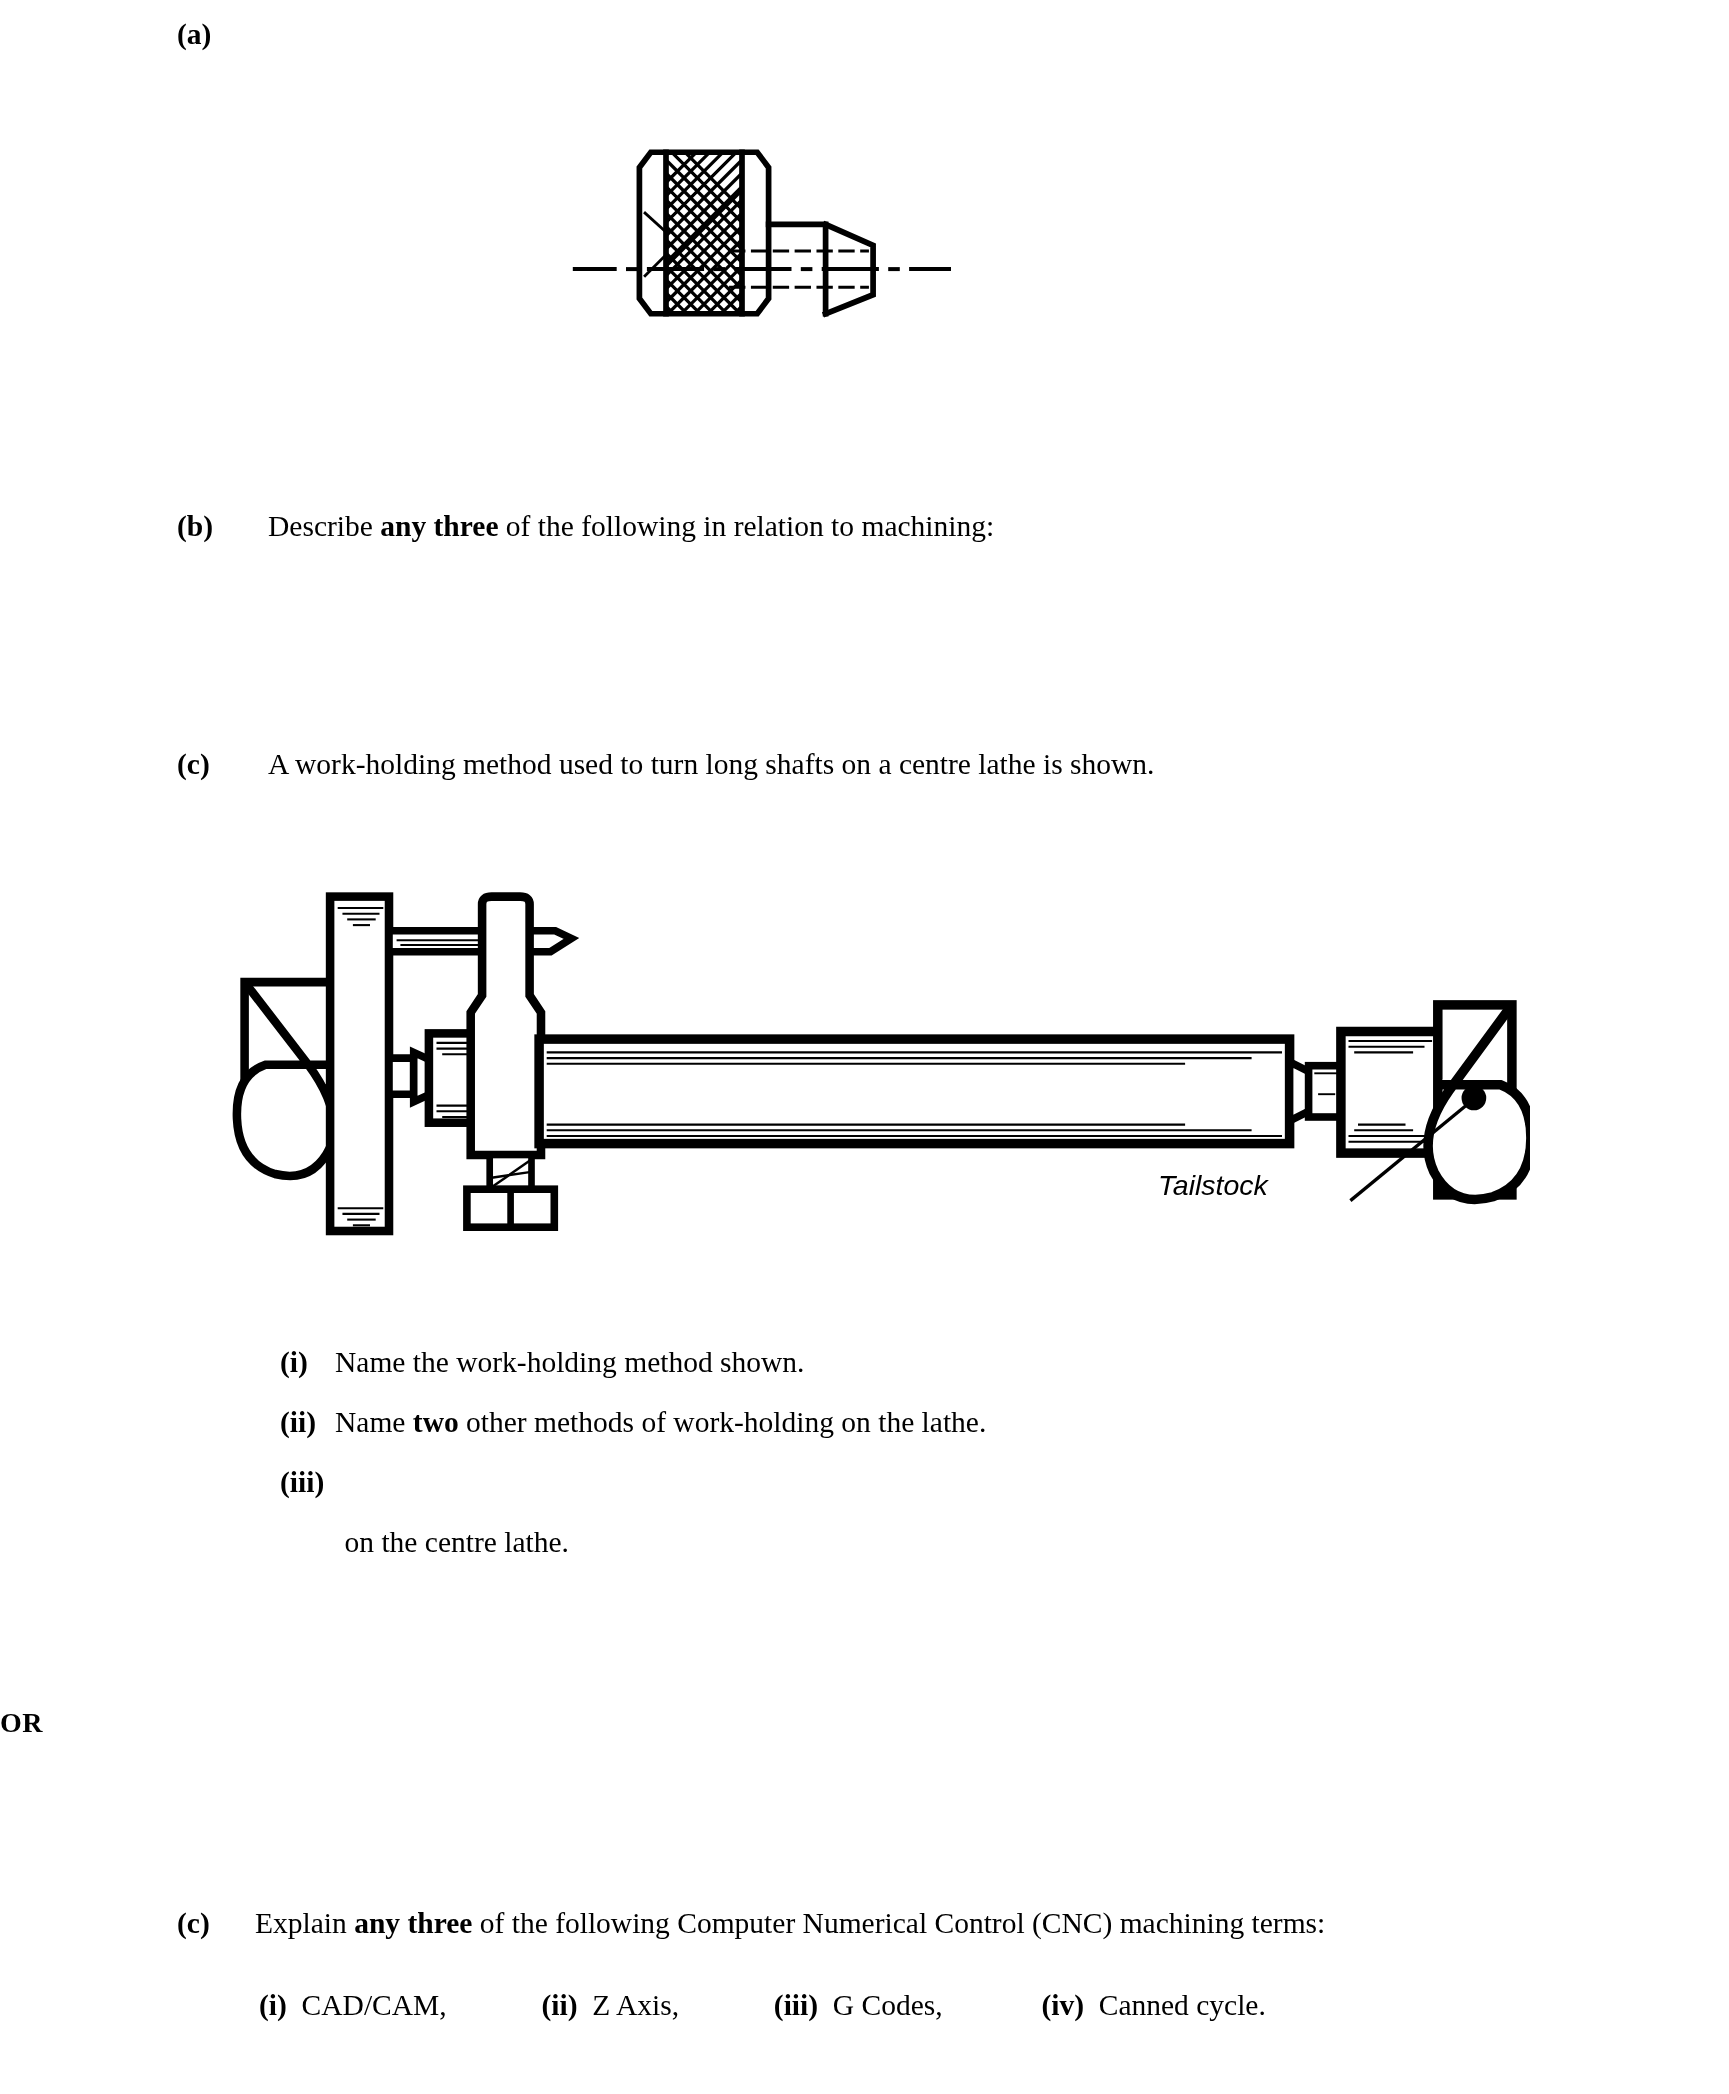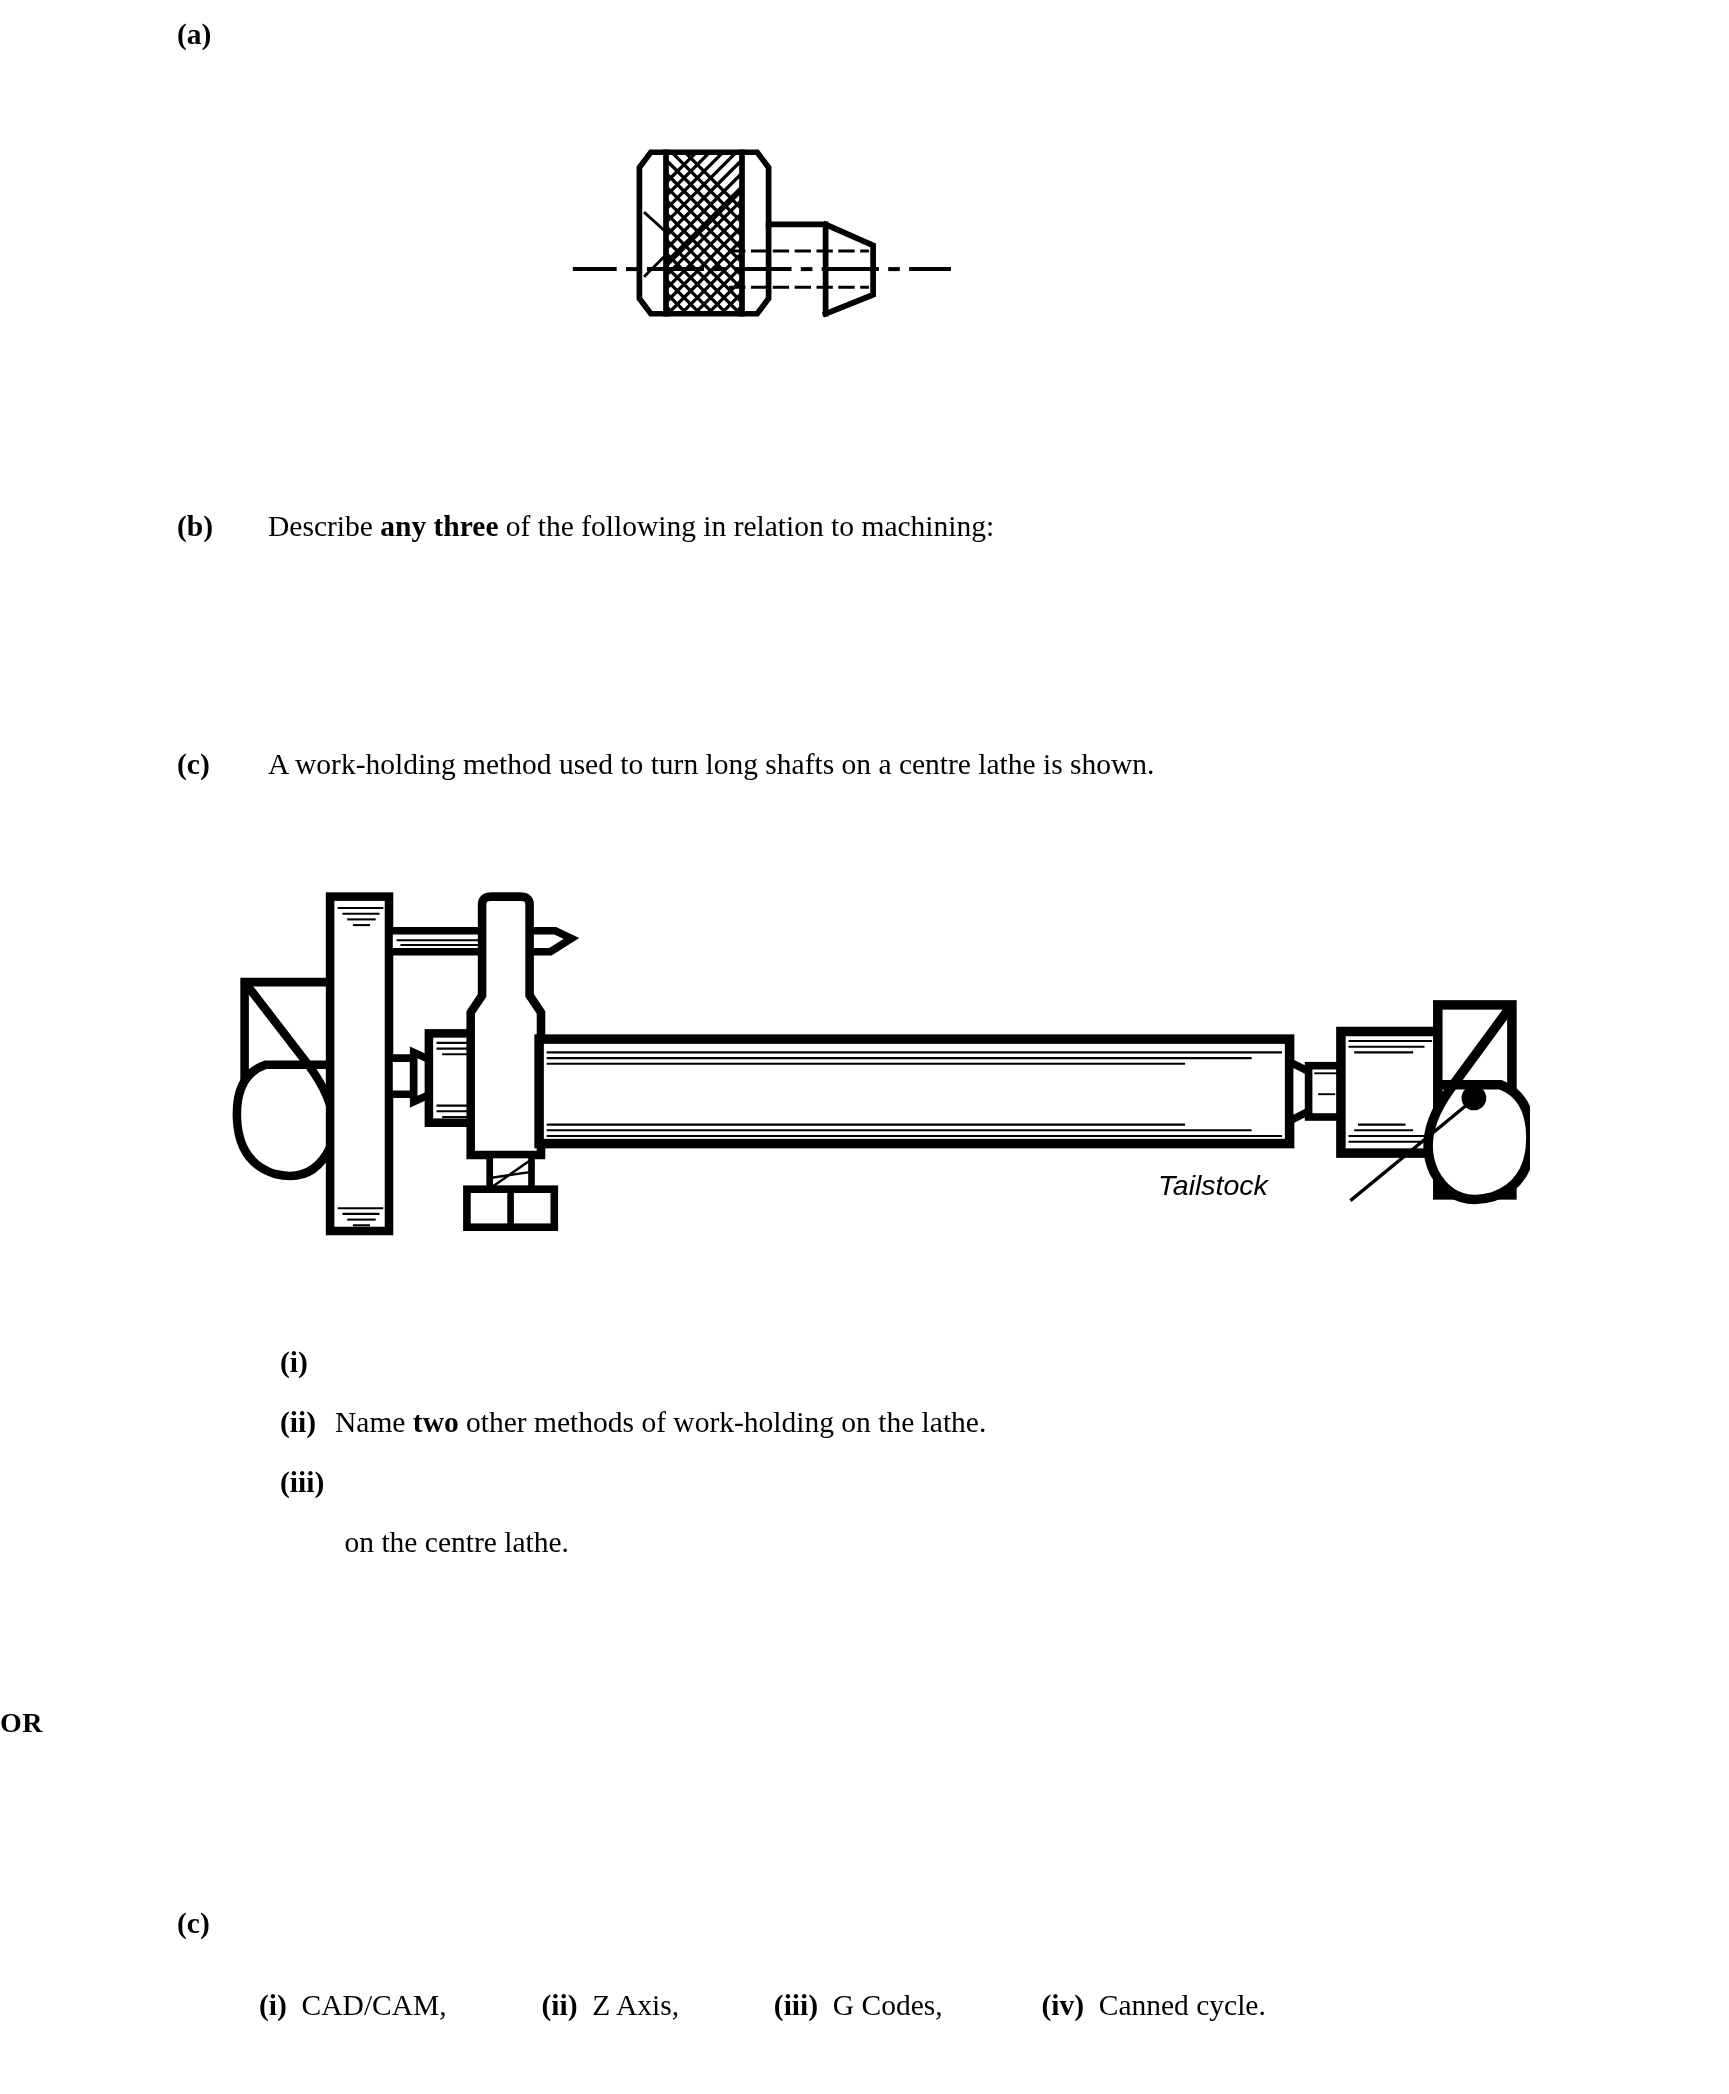--- a/index.html
+++ b/index.html
@@ -271,35 +271,37 @@
         <line x1="1316" y1="246" x2="1192" y2="348" stroke="#000" stroke-width="3.5" fill="none"></line>
       </g>
     </svg>
   </div>
 
   <div class="label-italic" style="position:absolute; left:1158px; top:1169px;">Tailstock</div>
 
   <div class="sub-list" style="left:280px; top:1341px; width:1236px;">
     <div class="sub-item">
       <span class="rn">(i)&nbsp;</span>
+      <span class="txt"><span>Name the work-holding method shown.</span></span>
     </div>
     <div class="sub-item">
       <span class="rn">(ii)&nbsp;</span>
       <span class="txt"><span>Name </span><b>two</b><span> other methods of work-holding on the lathe.</span></span>
     </div>
     <div class="sub-item">
       <span class="rn">(iii)&nbsp;</span>
     </div>
     <div class="sub-cont">on the centre lathe.</div>
   </div>
 
   <div class="or-text" style="left:0; top:1707px;">OR</div>
 
   <div class="qrow" style="left:177px; top:1902px; width:1484px;">
     <div class="qlabel" style="width:78px; flex:0 0 78px;">(c)</div>
+    <div class="qbody"><span>Explain </span><b>any three</b><span> of the following Computer Numerical Control (CNC) machining terms:</span></div>
   </div>
 
   <div class="romanline" style="left:259px; top:1984px;">
     <span class="rn">(i)&nbsp;</span>
     <span>CAD/CAM,</span>
     <span class="gap" style="width:80px;"></span>
     <span class="rn">(ii)&nbsp;</span>
     <span>Z Axis,</span>
     <span class="gap" style="width:80px;"></span>
     <span class="rn">(iii)&nbsp;</span>

